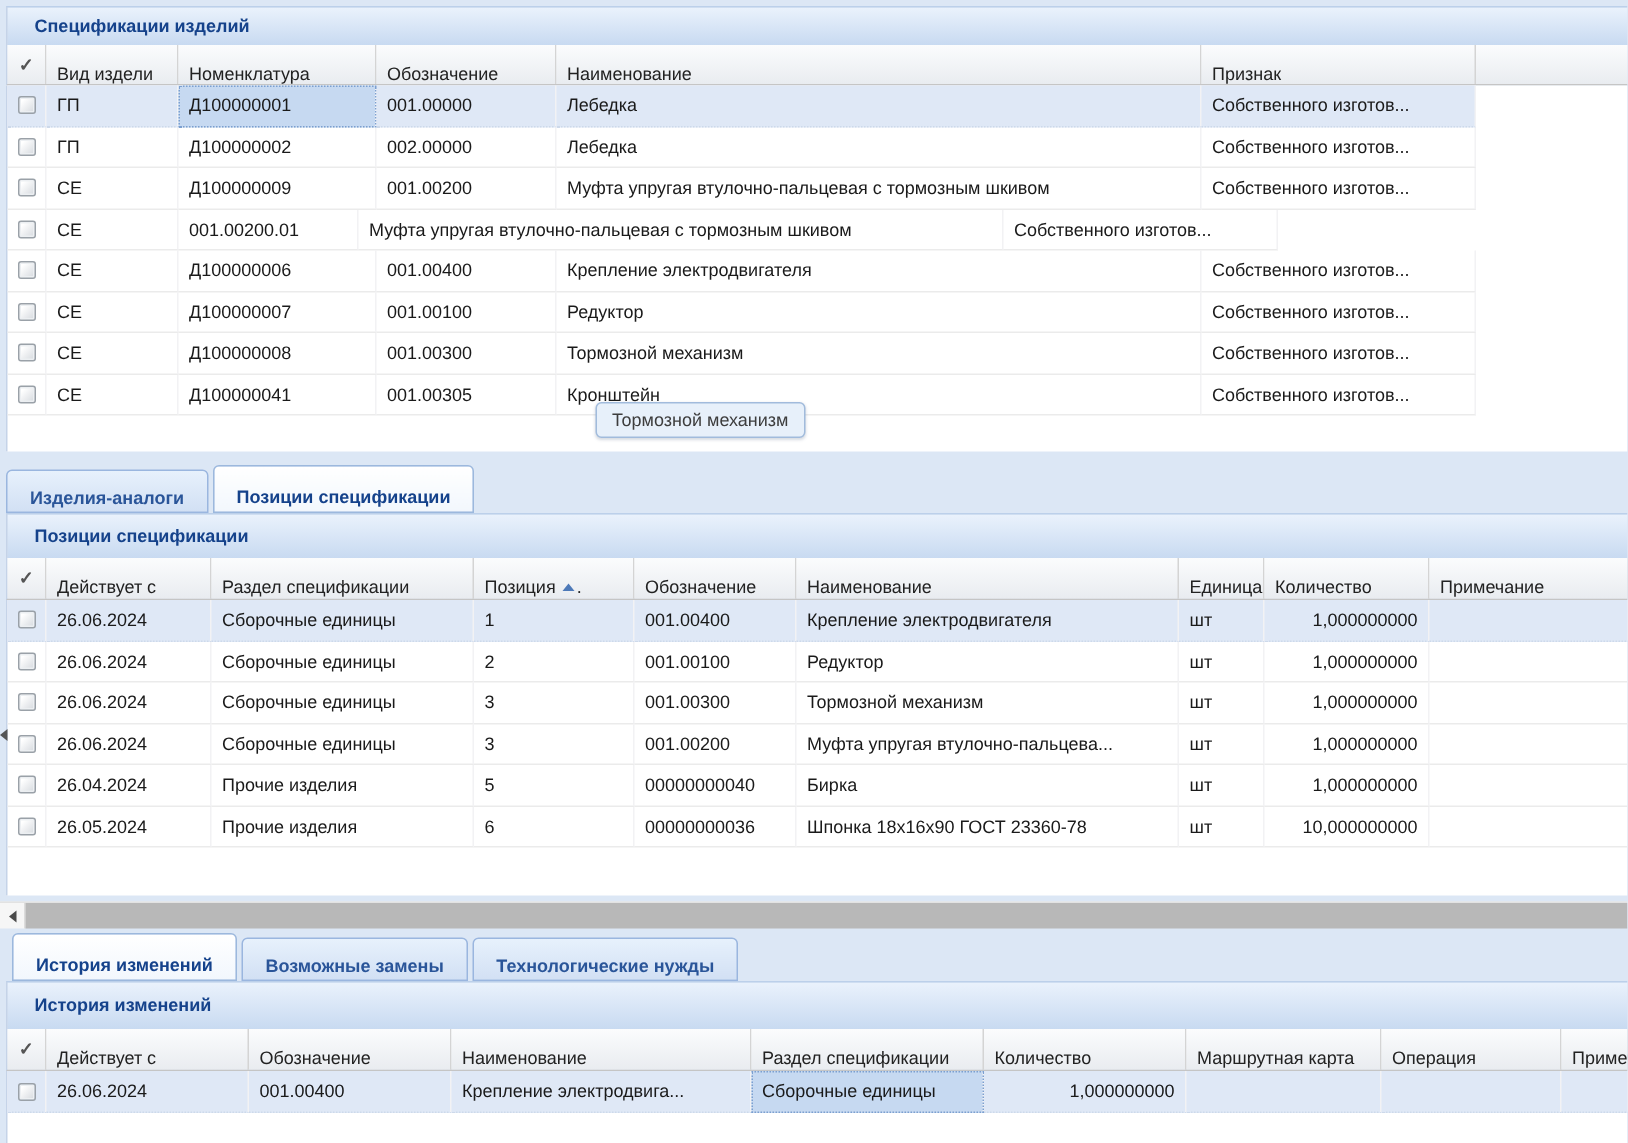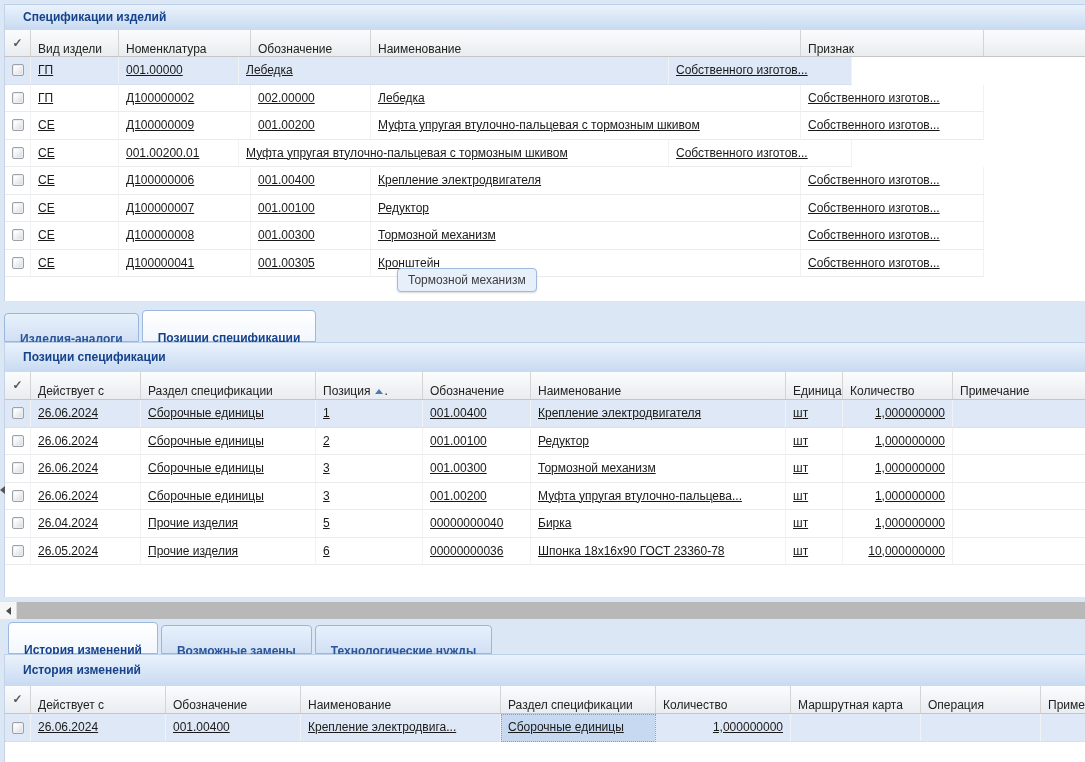--- a/index.html
+++ b/index.html
@@ -18,32 +18,32 @@
     padding-left:18px; font-weight:bold; color:#15428b; white-space:nowrap;
   }
   .colhead { position:absolute; left:4px; right:0; display:flex;
     border-left:1px solid #c5d3e8; background:linear-gradient(#fbfcfd,#e9ecf0);
     border-bottom:1px solid #c5c5c5; }
   .hd-cell { flex:0 0 auto; padding:6px 7px; color:#222; white-space:nowrap; overflow:hidden;
     border-right:1px solid #d4d4d4; background:linear-gradient(#fbfcfd,#e9ecf0); }
   .hd-fill { flex:1 1 auto; border-right:none; }
   .hd-chk { text-align:center; padding:0; color:#555; font-weight:bold; }
   .tbody { position:absolute; left:4px; right:0; background:#fff; border-left:1px solid #c5d3e8; }
-  .row { display:flex;text-decoration:underline; }
+  .row { display:flex; }
   .cell { flex:0 0 auto; padding:0 7px; white-space:nowrap; overflow:hidden;
     border-right:1px solid #f2f2f4; border-bottom:1px solid #ebebeb; }
   .row.sel .cell { background:#dfe8f6; border-bottom:1px dotted #cdd9ea; }
   .cell.selcell { background:#c6d9f1 !important; outline:1px dotted #7b9fd0; outline-offset:-1px; }
   .cell.num { text-align:right; }
   .cbcell { display:flex; align-items:center; justify-content:center; padding:0; }
   .cb { width:12px; height:12px; border:1px solid #9aa1a8; border-radius:2px;
     background:linear-gradient(135deg,#ffffff 20%,#d5d9de); box-shadow:inset 0 0 0 1px #eceff2; }
   
   .tabstrip { position:absolute; display:flex; gap:3px; align-items:flex-end; }
-  .tab { height:29px; line-height:27px; padding:12px 15px; border:1px solid #9ab6df;
+  .tab { height:29px; line-height:27px; padding:5px 15px; border:1px solid #9ab6df;
     border-radius:4px 4px 0 0; background:linear-gradient(#e7f1fc,#d2e0f4);
     color:#2a5599; font-weight:bold; white-space:nowrap; }
   .tab.active { height:32px; line-height:30px; background:linear-gradient(#ffffff,#f2f7fd);
     border-color:#9cb8dd; color:#15428b; }
   
   .sort-asc { display:inline-block; width:0; height:0; border-left:4px solid transparent;
     border-right:4px solid transparent; border-bottom:5px solid #4d79b8;
     margin:0 1px 1px 5px; vertical-align:middle; }
   #hscroll { position:absolute; left:0; right:0; top:601px; height:17px; background:#f1f1f1;
     border-top:1px solid #e2e2e2; }
@@ -94,20 +94,21 @@
   <div class="hd-cell ta5">Признак</div>
   <div class="hd-cell hd-fill"></div>
 </div>
 
 <div id="top-body" class="tbody">
   <div class="row sel">
     <div class="cell cbcell ta0">
         <span class="cb"></span>
       </div>
     <div class="cell ta1">ГП</div>
+    <div class="cell ta2 selcell">Д100000001</div>
     <div class="cell ta3">001.00000</div>
     <div class="cell ta4">Лебедка</div>
     <div class="cell ta5">Собственного изготов...</div>
   </div>
   <div class="row">
     <div class="cell cbcell ta0">
         <span class="cb"></span>
       </div>
     <div class="cell ta1">ГП</div>
     <div class="cell ta2">Д100000002</div>

